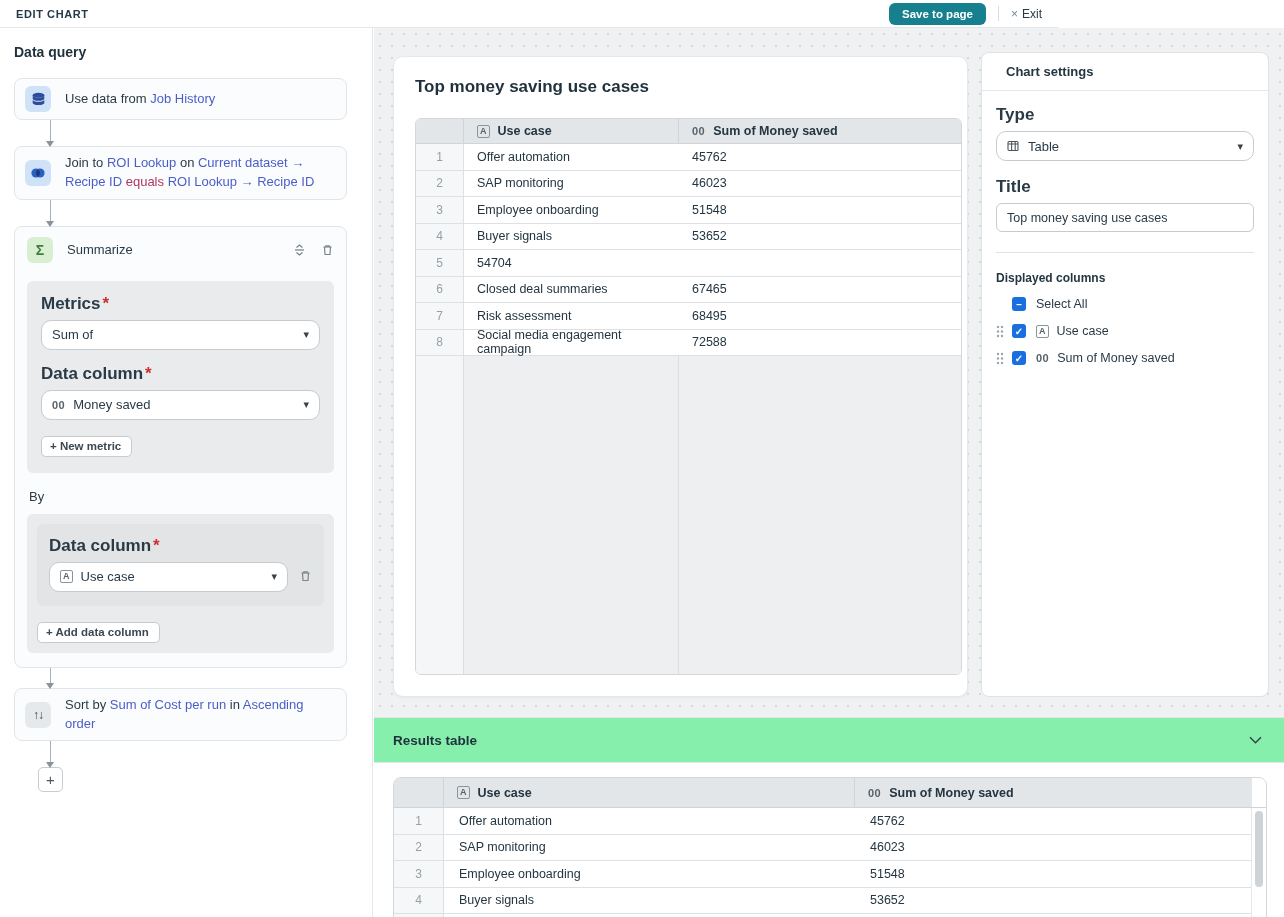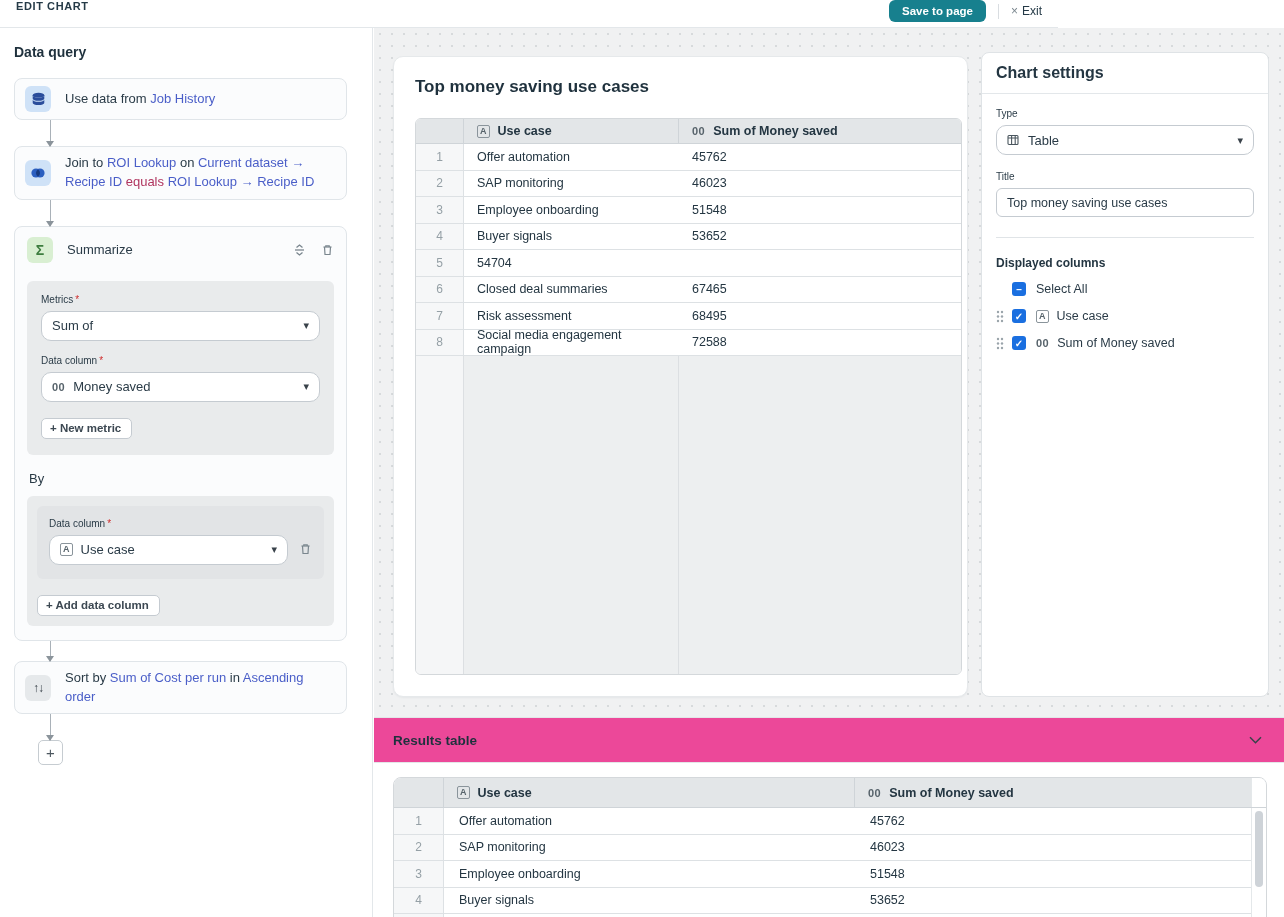--- a/index.html
+++ b/index.html
@@ -1,21 +1,21 @@
 <!DOCTYPE html>
 <html><head>
 <meta charset="utf-8">
 <style>
   * { margin:0; padding:0; box-sizing:border-box; }
   html,body { width:1284px; height:917px; overflow:hidden; background:#fff;
     font-family:"Liberation Sans", sans-serif; color:#243642; }
 
   
   .topbar { position:absolute; left:0; top:0; width:1058px; height:28px; background:#fff;
-    border-bottom:1px solid #e3e7ea; display:flex; align-items:flex-start; padding:0 16px; z-index:30; }
+    border-bottom:1px solid #e3e7ea; display:flex; align-items:center; padding:0 16px; z-index:30; }
   .topbar-title { font-size:11px; font-weight:bold; letter-spacing:.6px; color:#253a47; }
   .topbar-right { margin-left:auto; display:flex; align-items:center; gap:12px; }
   .save-btn { background:#17808e; color:#fff; font-size:11.5px; font-weight:bold;
     padding:5px 13px; border:none; border-radius:6px; cursor:pointer;margin-left:28px; }
   .tb-divider { width:1px; height:15px; background:#d9dde1; }
   .exit { display:flex; align-items:center; gap:4px; font-size:12px; color:#253a47; cursor:pointer; }
   .exit .x { color:#7a868e; font-size:12px; }
 
   
   .sidebar { position:absolute; left:0; top:28px; width:373px; height:889px; background:#fff;
@@ -41,21 +41,21 @@
   
   .sum-card { width:333px; background:#fbfcfd; border:1px solid #e0e5e9; border-radius:8px;
     padding:10px 12px 14px 12px; }
   .sum-header { display:flex; align-items:center; }
   .sum-title { font-size:13px; color:#2a3b47; }
   .sum-actions { margin-left:auto; display:flex; align-items:center; gap:14px; }
   .mini-icon { width:14px; height:14px; display:flex; align-items:center; justify-content:center;
     color:#7a868e; cursor:pointer; }
 
   .gray-panel { background:#e9ebec; border-radius:6px; margin-top:18px; padding:13px 14px 16px 14px; }
-  .field-label { font-size:10px; font-weight:normal; color:#2a3b47; margin-bottom:6px; }
+  .field-label { font-size:17px; font-weight:bold; color:#2a3b47; margin-bottom:6px; }
   .req { color:#cf2e2e; margin-left:2px; }
   .select-box { height:30px; background:#fff; border:1px solid #c5cbd1; border-radius:10px;
     display:flex; align-items:center; padding:0 10px; font-size:13px; color:#2a3b47; cursor:pointer; }
   .select-box .caret { margin-left:auto; font-size:11px; color:#39424a; }
   .mt14 { margin-top:14px; }
   .ghost-btn { display:inline-block; margin-top:16px; background:#fff; border:1px solid #c5cbd1;
     border-radius:5px; padding:3px 10px 4px 8px; font-size:11.5px; font-weight:bold; color:#3c4852; cursor:pointer; }
   .by-label { font-size:13px; color:#2a3b47; margin:16px 0 10px 2px; }
   .by-panel { background:#e9ebec; border-radius:6px; padding:10px; }
   .by-inner { background:#e2e4e6; border-radius:6px; padding:12px 12px 14px 12px;
@@ -92,38 +92,38 @@
   .prow-use { width:215px; flex:none; display:flex; align-items:center; padding-left:13px; }
   .prow-val { flex:1; display:flex; align-items:center; padding-left:13px; }
   .pfiller { flex:1; display:flex; }
   .pf-num { width:48px; flex:none; background:#f5f6f7; border-right:1px solid #dcdfe2; }
   .pf-use { width:215px; flex:none; background:#edeff0; border-right:1px solid #dcdfe2; }
   .pf-val { flex:1; background:#edeff0; }
 
   
   .settings { position:absolute; left:607px; top:24px; width:288px; height:645px; background:#fff;
     border:1px solid #dfe3e6; border-radius:8px; overflow:hidden; }
-  .settings-header { padding:11px 14px; border-bottom:1px solid #e3e7ea;
-    font-size:16px; font-weight:bold; color:#243642; }
+  .settings-header { padding:11px 24px; border-bottom:1px solid #e3e7ea;
+    font-size:13px; font-weight:bold; color:#243642; }
   .settings-body { padding:14px; }
   .settings .select-box { margin-bottom:0; }
   .text-input { width:100%; height:29px; background:#fff; border:1px solid #c5cbd1; border-radius:6px;
     padding:0 10px; font-size:12.5px; color:#2a3b47; font-family:"Liberation Sans",sans-serif; }
   .hr { border:none; border-top:1px solid #e0e4e7; margin:20px 0 18px 0; }
   .dc-label { font-size:12px; font-weight:bold; margin-bottom:12px; }
   .dc-row { display:flex; align-items:center; margin-bottom:13px; font-size:12.5px; color:#2a3b47; }
   .cb { width:14px; height:14px; border-radius:3px; background:#1a6fe0; color:#fff; flex:none;
     display:flex; align-items:center; justify-content:center; font-size:10px; font-weight:bold; cursor:pointer; }
   .dc-row .lbl { margin-left:10px; }
   .drag { width:8px; margin-right:8px; flex:none; display:flex; cursor:grab; }
   .dc-indent { margin-left:16px; }
   .dc-ticon { margin-left:10px; }
 
   
-  .results-bar { position:absolute; left:374px; top:717px; width:910px; height:46px; background:#ec4899;
+  .results-bar { position:absolute; left:374px; top:717px; width:910px; height:46px; background:#86efac;
     border-top:1px solid #e3e6e8; border-bottom:1px solid #e3e6e8; display:flex; align-items:center;
     padding:0 22px 0 19px; }
   .results-title { font-size:13.5px; font-weight:bold; color:#1f313d; }
   .results-chevron { margin-left:auto; cursor:pointer; display:flex; }
   .results-body { position:absolute; left:374px; top:763px; width:910px; height:154px; background:#fff; }
 
   .rtable { position:absolute; left:19px; top:14px; width:874px; height:200px;
     border:1px solid #d4d8db; border-radius:8px 8px 0 0; overflow:hidden; display:flex; flex-direction:column; }
   .rt-header { display:flex; height:30px; flex:none; background:#e3e6e8; border-bottom:1px solid #cfd4d8;
     font-size:12.5px; font-weight:bold; }

